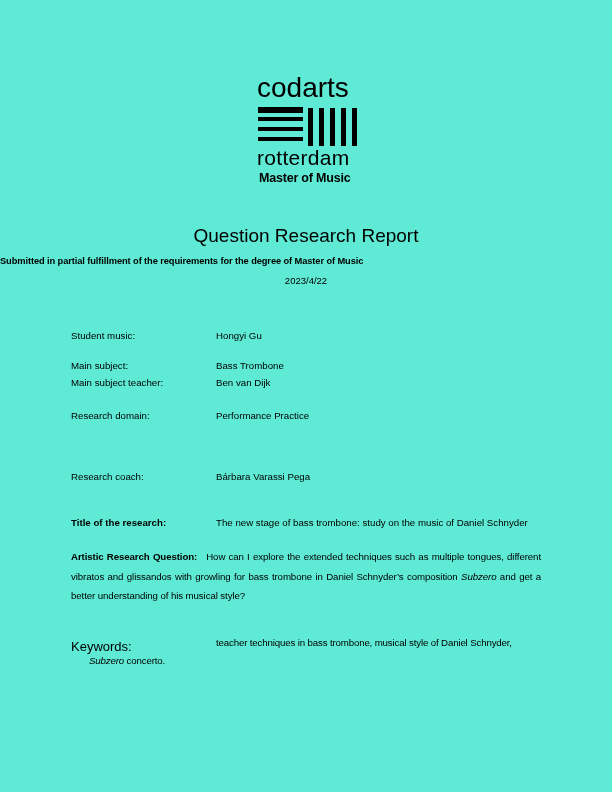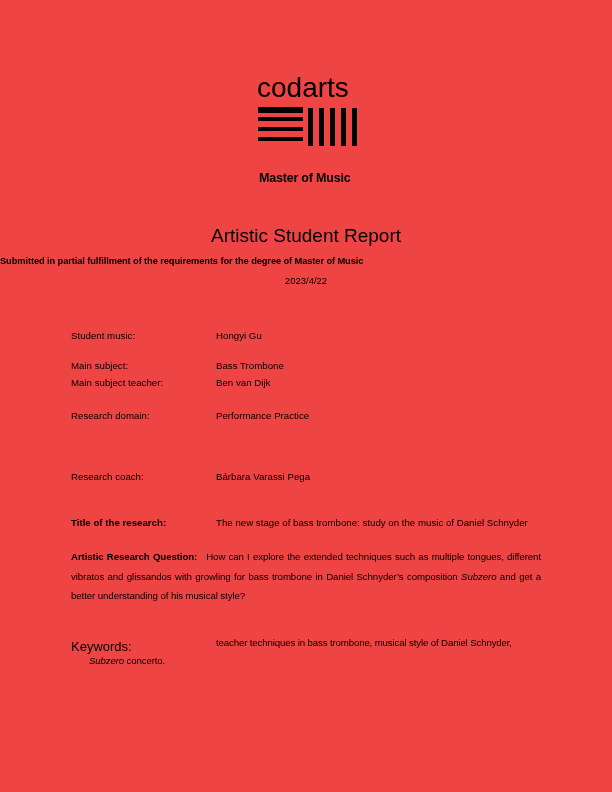--- a/index.html
+++ b/index.html
@@ -1,18 +1,18 @@
 <!DOCTYPE html>
 <html><head>
 <meta charset="utf-8">
 <style>
   html,body { margin:0; padding:0; background:#e8e8e8; }
   .page {
     position:relative; width:612px; height:792px; margin:0 auto;
-    background:#ef4444; color:#000;
+    background:#5eead4; color:#000;
     font-family:"Liberation Sans", sans-serif;
     overflow:hidden;
   }
   .abs { position:absolute; }
 
   
   .brand-word   { left:257px; top:73px;  font-size:28px; line-height:1.1; letter-spacing:0px; }
   .logo-mark    { left:258px; top:107px; width:100px; height:40px; }
   .staff-lines  { position:absolute; left:0; top:0; width:45px; height:35px; }
   .staff-lines .bar { position:absolute; left:0; width:45px; background:#000; }
@@ -60,23 +60,24 @@
     </div>
     <div class="bar-lines">
       <div class="vbar vb1"></div>
       <div class="vbar vb2"></div>
       <div class="vbar vb3"></div>
       <div class="vbar vb4"></div>
       <div class="vbar vb5"></div>
     </div>
   </div>
 
+  <div class="abs city-word">rotterdam</div>
   <div class="abs program-word">Master of Music</div>
 
-  <div class="abs report-title">Artistic Student Report</div>
+  <div class="abs report-title">Question Research Report</div>
   <div class="abs subtitle">Submitted in partial fulfillment of the requirements for the degree of Master of Music</div>
   <div class="abs report-date">2023/4/22</div>
 
   <div class="abs info-row" style="top:330px">
     <span class="lab">Student music:</span>
     <span class="val">Hongyi Gu</span>
   </div>
   <div class="abs info-row" style="top:360px">
     <span class="lab">Main subject:</span>
     <span class="val">Bass Trombone</span>

